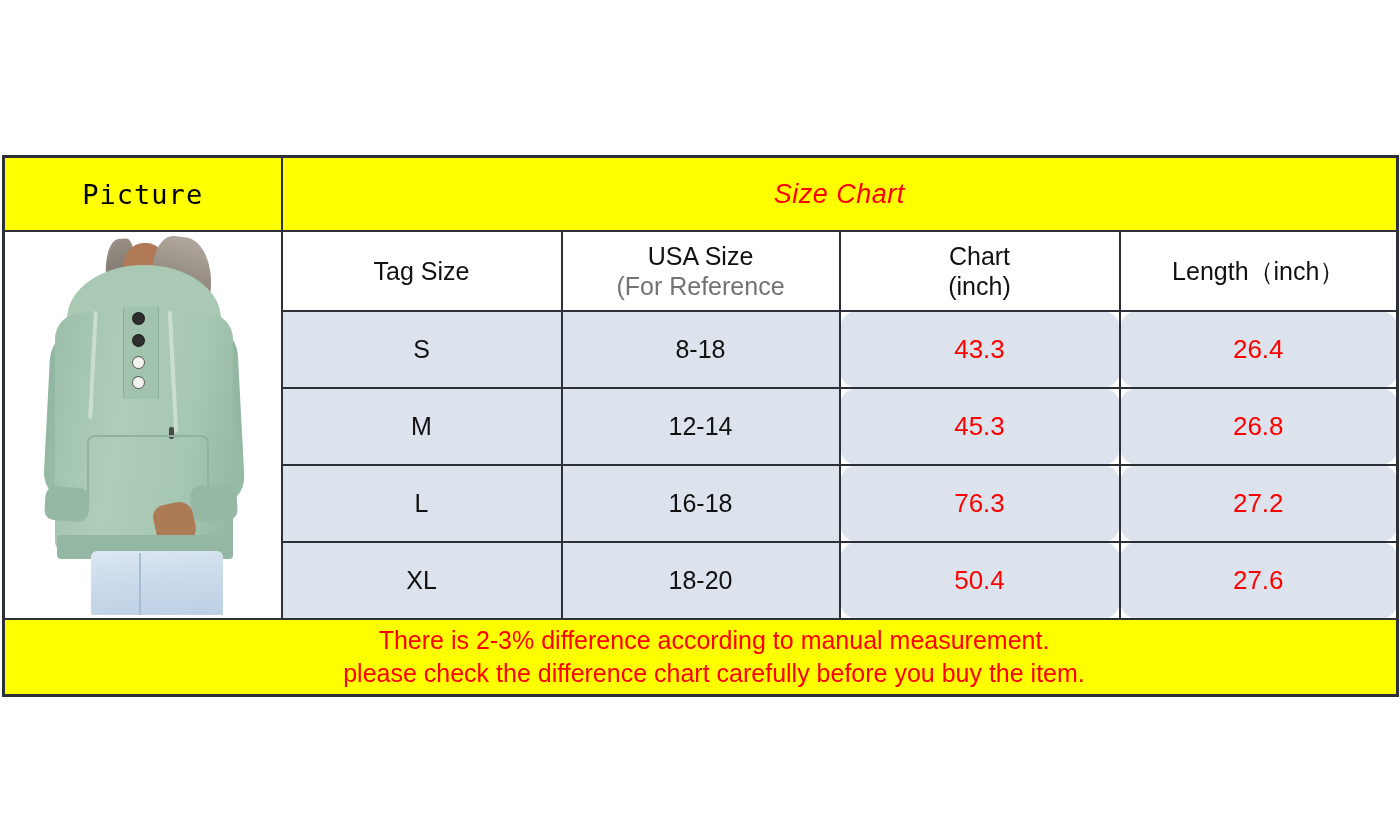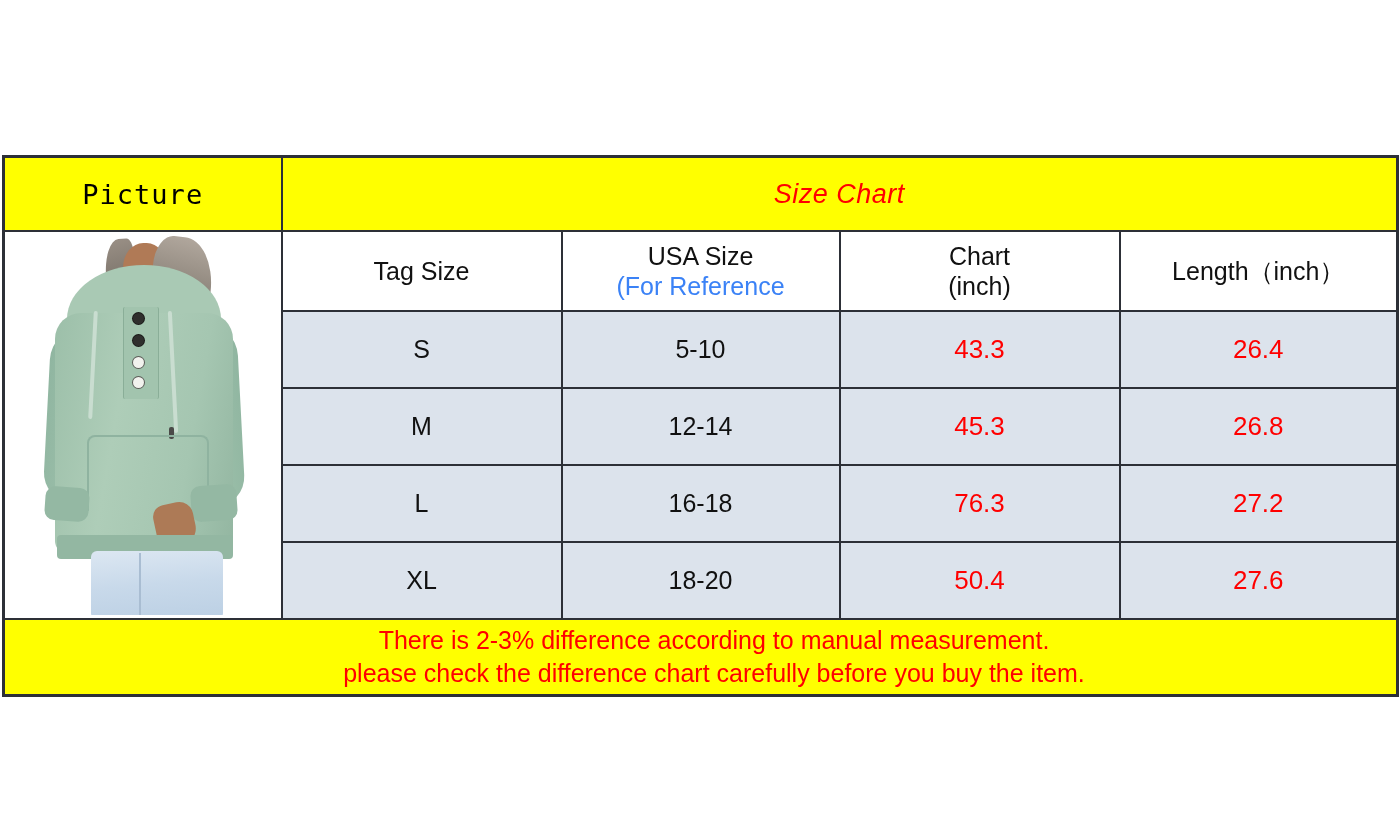--- a/index.html
+++ b/index.html
@@ -80,33 +80,34 @@
   }
 
   
   td.col-head {
     height: 78px;
     background: #ffffff !important;
     font-size: 25px;
     color: #111111;
     line-height: 1.22;
   }
-  .hdr-red { color: #3b82f6; display: block; }
+  .hdr-red { color: #737373; display: block; }
   .hdr-blk { color: #111111; display: block; }
 
   
   td.data {
     height: 75px;
     background: #dce3ec !important;
     font-size: 25px;
     color: #111111;
   }
   td.data.val {
     color: #ff0000;
     font-size: 26px;
+    border-radius: 18px;
   }
 
   
   td.note {
     background: #ffff00 !important;
     height: 74px;
     color: #ff0000;
     font-size: 25px;
     line-height: 1.32;
     padding: 4px 0;
@@ -316,21 +317,21 @@
           <span class="hdr-blk">Chart</span>
           <span class="hdr-blk">(inch)</span>
         </td>
         <td class="col-head">
           <span class="hdr-blk">Length（inch）</span>
         </td>
       </tr>
 
       <tr>
         <td class="data">S</td>
-        <td class="data">5-10</td>
+        <td class="data">8-18</td>
         <td class="data val">43.3</td>
         <td class="data val">26.4</td>
       </tr>
 
       <tr>
         <td class="data">M</td>
         <td class="data">12-14</td>
         <td class="data val">45.3</td>
         <td class="data val">26.8</td>
       </tr>

